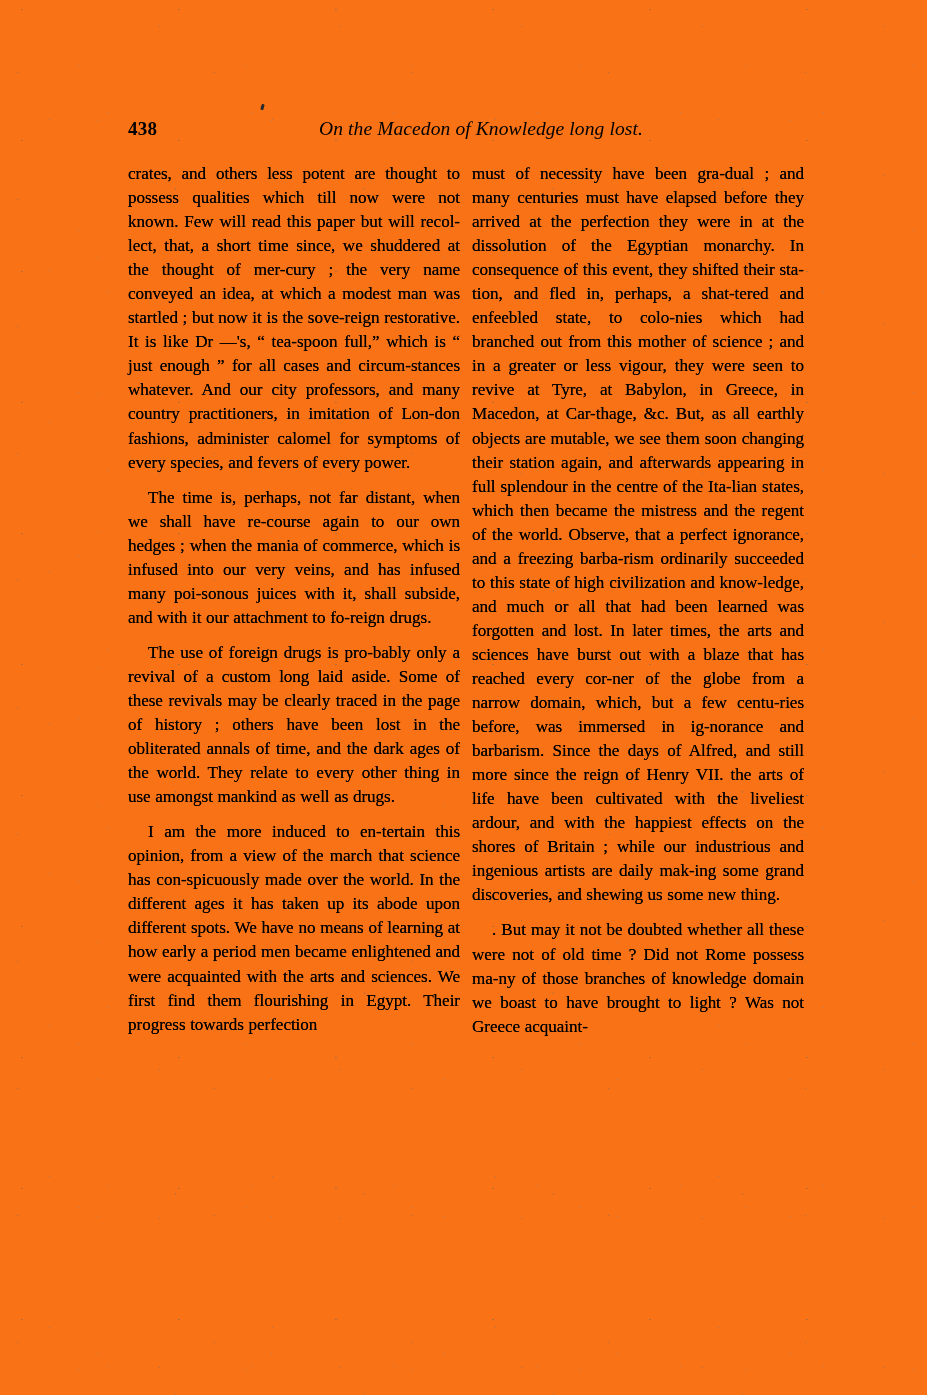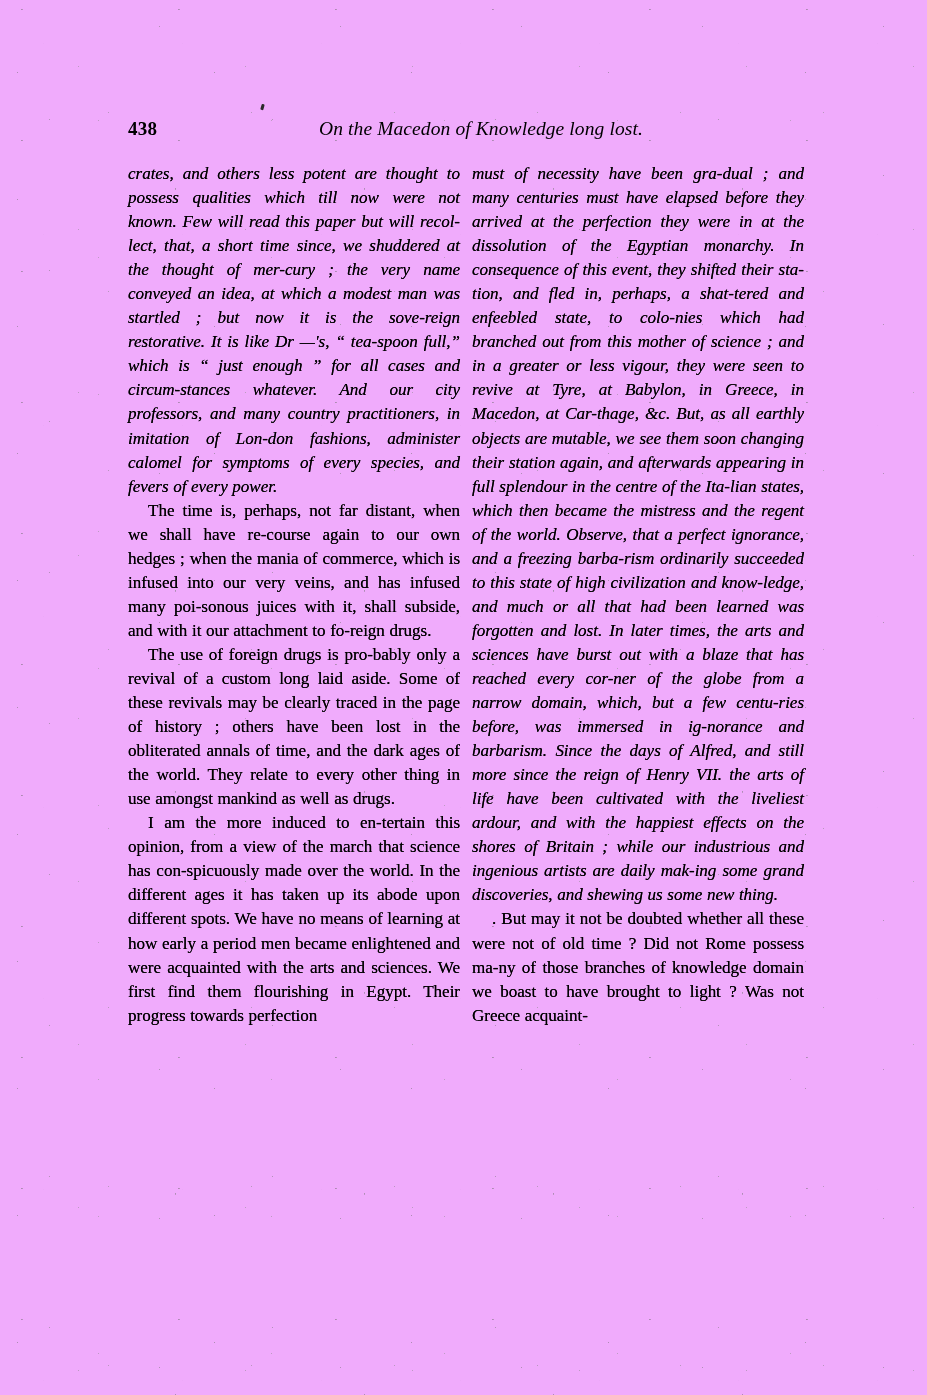--- a/index.html
+++ b/index.html
@@ -13,21 +13,21 @@
     position: relative;
     overflow: hidden;
     font-family: "Liberation Serif", serif;
     color: #000000;
   }
 
   
   #page {
     position: absolute;
     inset: 0;
-    background: #f0abfc;
+    background: #f97316;
   }
 
   
   #speckle {
     position: absolute;
     inset: 0;
     pointer-events: none;
     opacity: .5;
     background-image:
       radial-gradient(circle at 14% 7%,  #6a6a6a 0 .6px, transparent .7px),
@@ -101,22 +101,22 @@
     text-align: justify;
     text-align-last: left;
     font-size: 17.1px;
     line-height: 24.05px;
     text-indent: 20px;
     letter-spacing: -0.05px;
     word-spacing: .4px;
     
     text-shadow: 0 0 .35px rgba(0,0,0,.85);
   }
-  .para.no-indent { text-indent: 0; font-style: italic; }
-  .para + .para { margin-top: 0; }
+  .para.no-indent { text-indent: 0; }
+  .para + .para { margin-top: 11px; }
 </style>
 </head>
 <body>
 
 <div id="page">
 
   <div id="speckle"></div>
 
   <div id="running-head">
     <span class="fleck" style="left:133px; top:-14px; width:2.5px; height:6px; border-radius:1px; transform:rotate(16deg);"></span>

